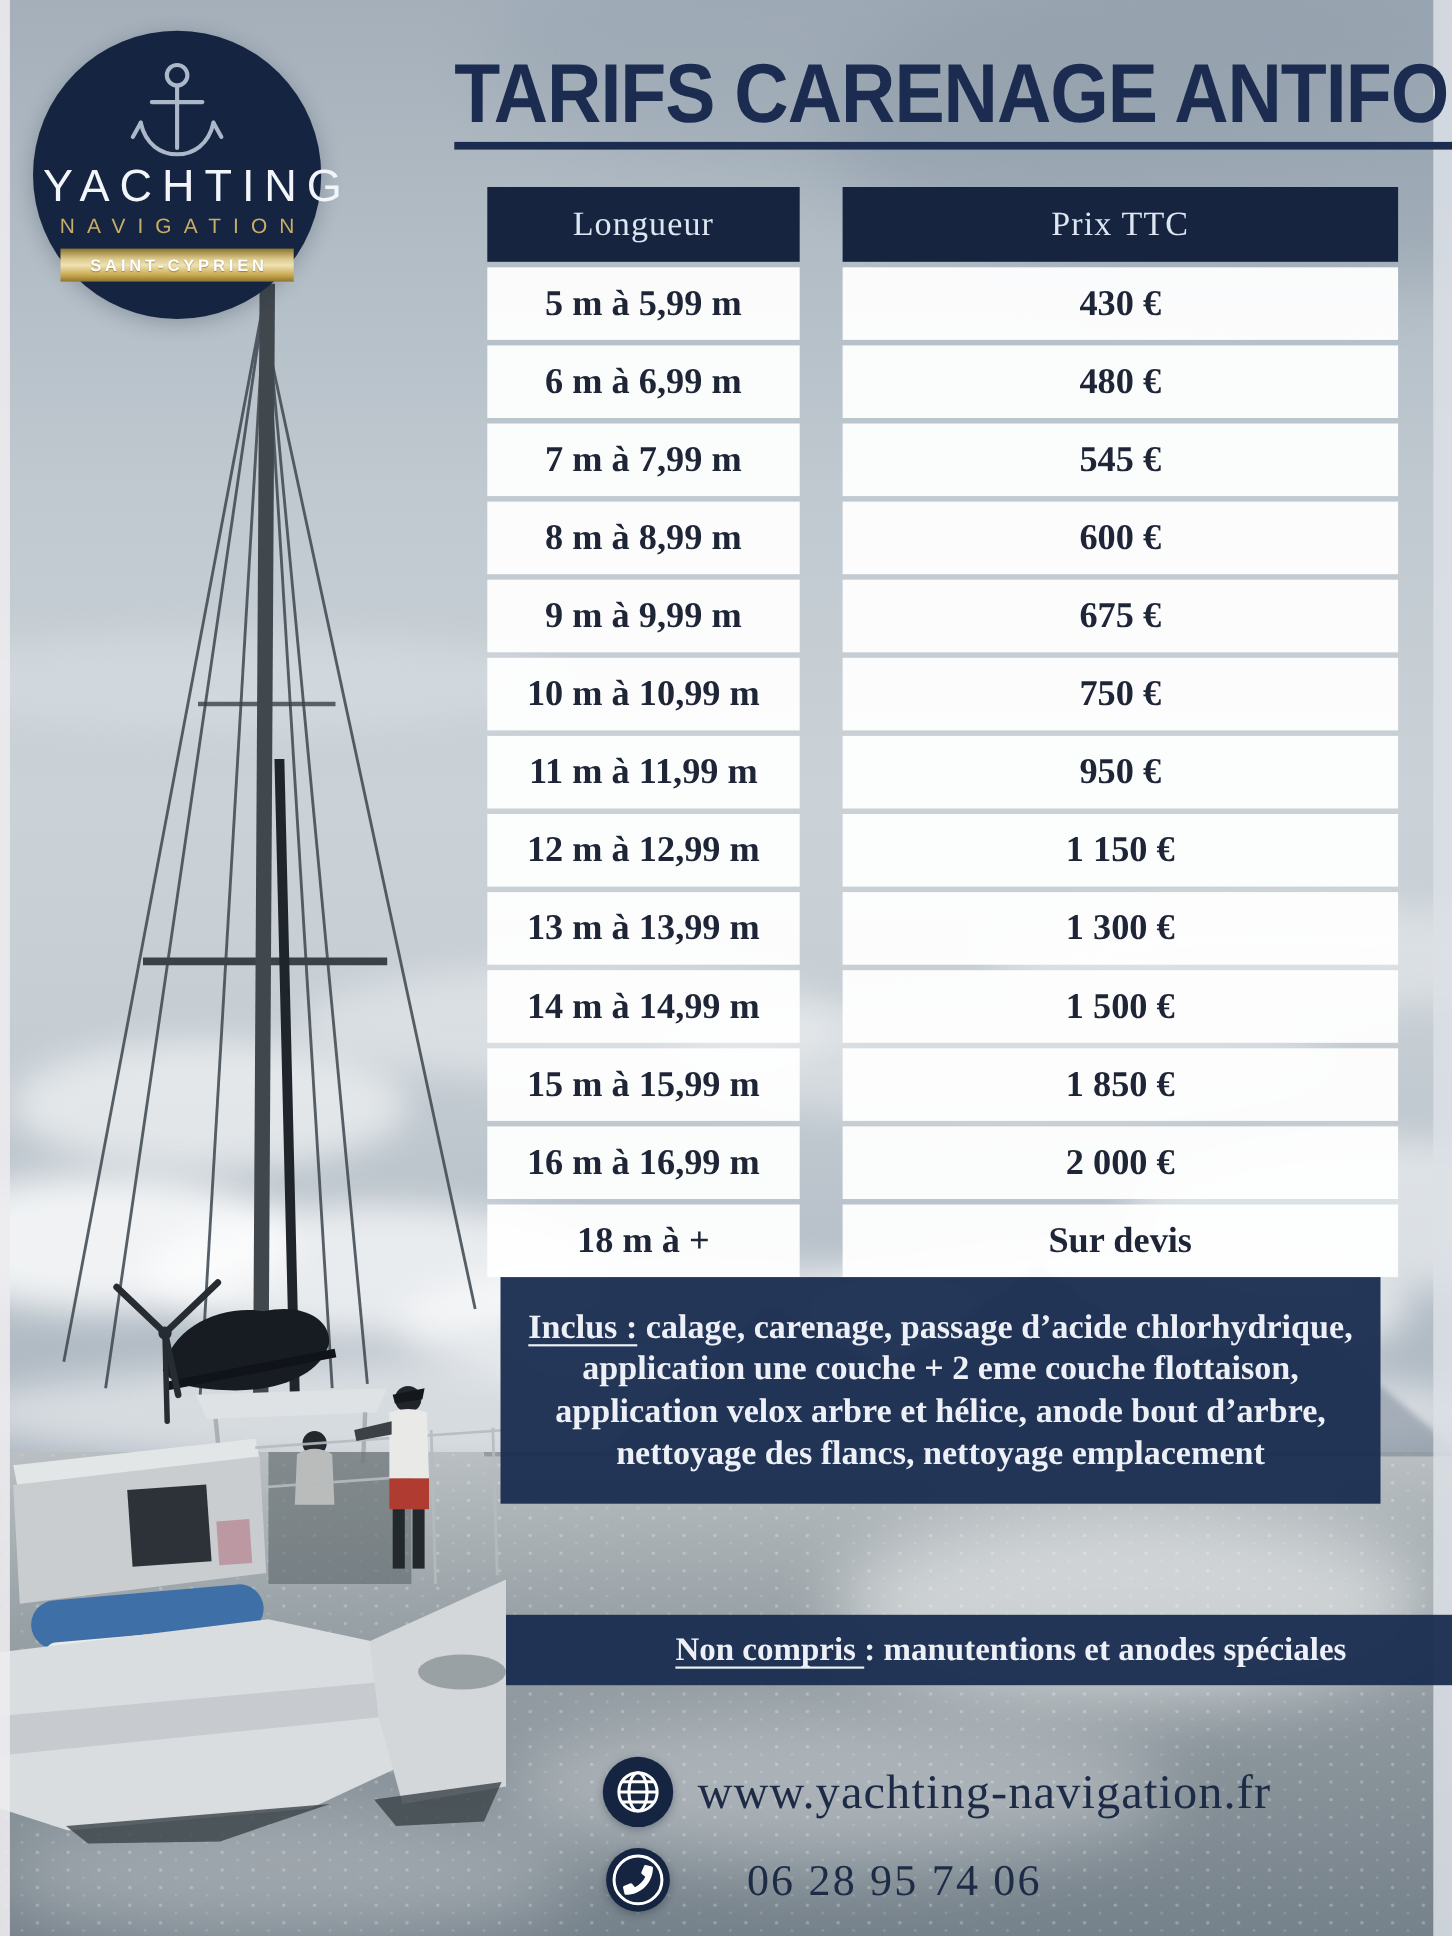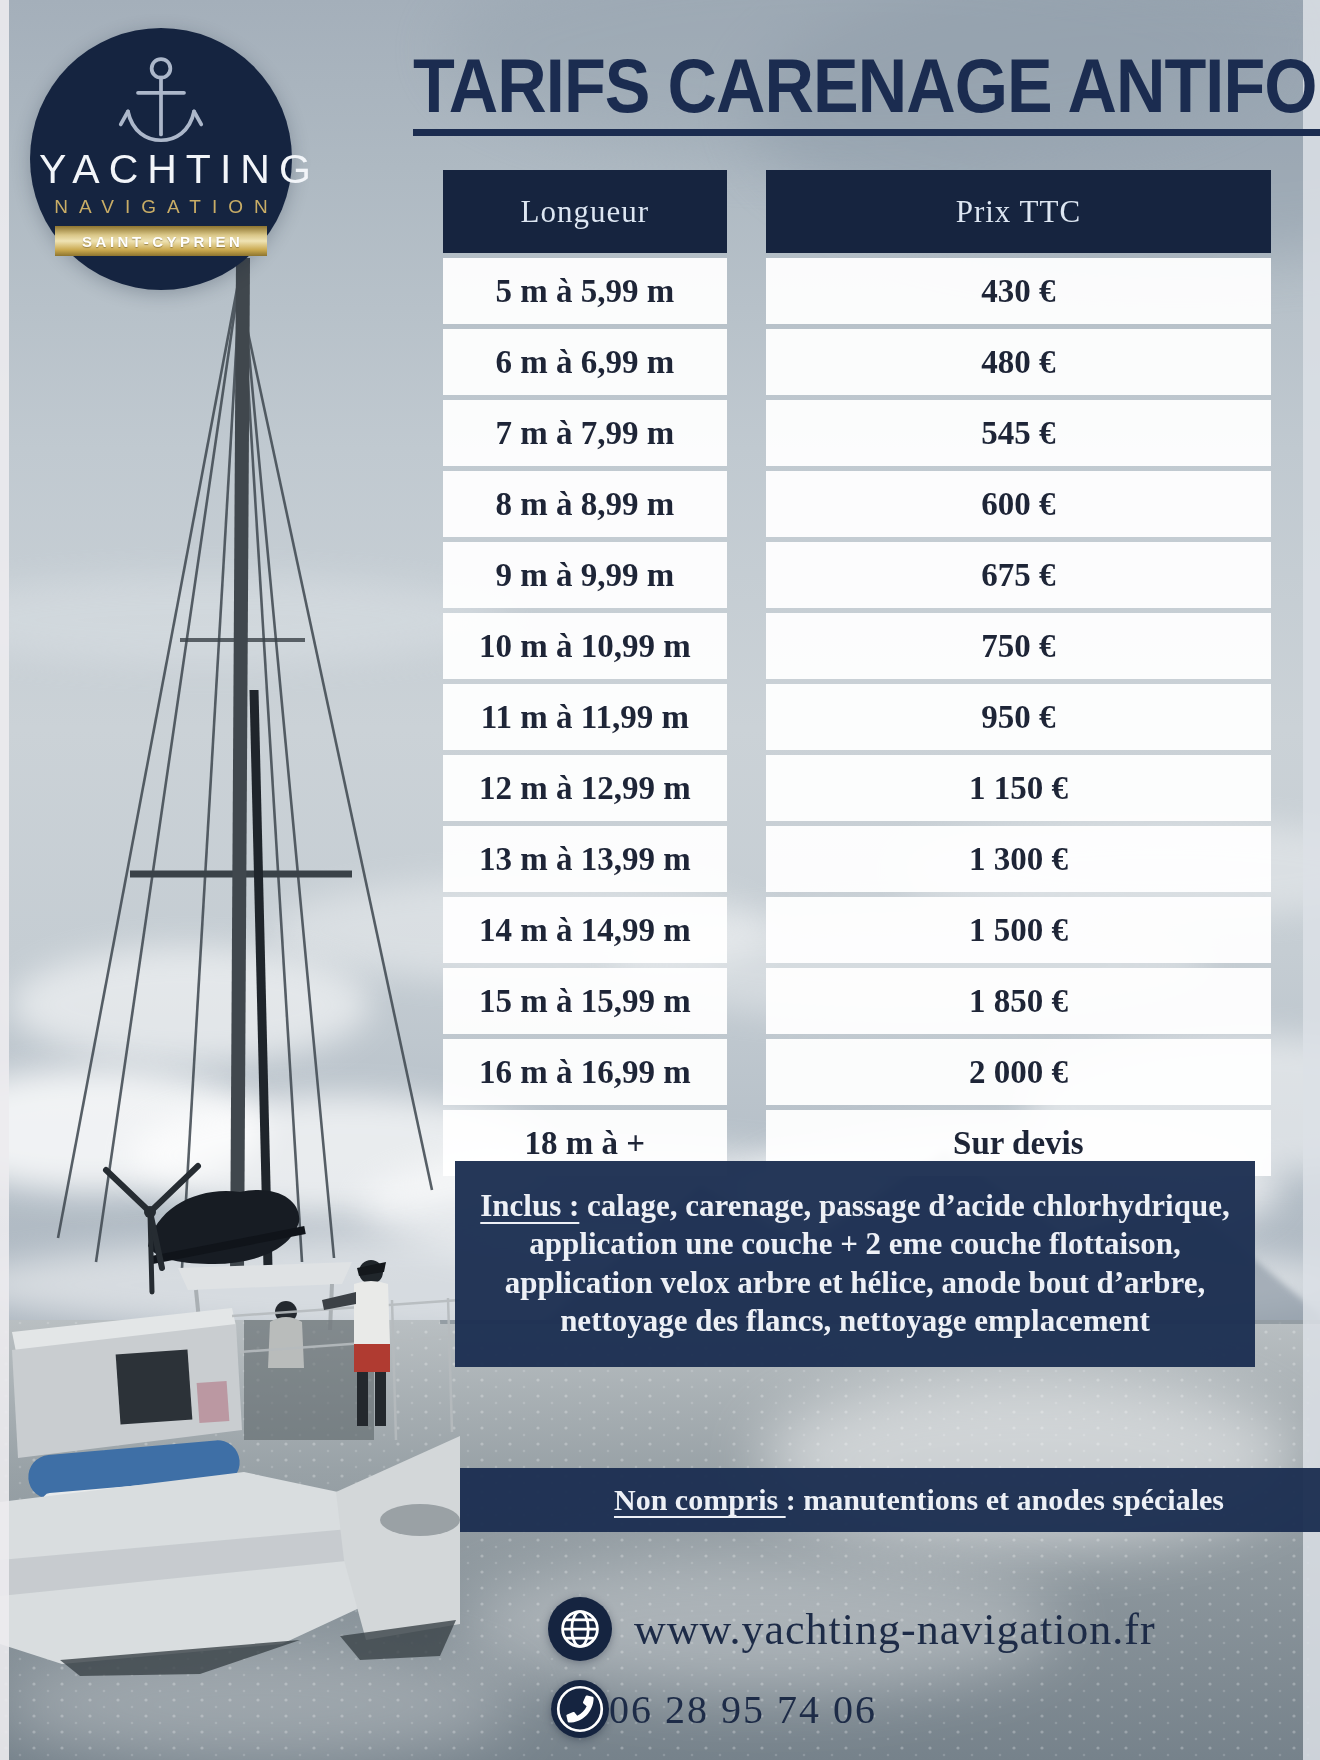--- a/index.html
+++ b/index.html
@@ -46,21 +46,21 @@
 
   
   .price-table{position:absolute;left:443px;top:170px;width:828px;}
   .t-row{display:flex;gap:5px;margin-bottom:5px;}
   .t-cell{
     display:flex;align-items:center;justify-content:center;
     height:66px;font-size:33px;font-weight:700;color:#1e2537;
     background:rgba(255,255,255,.94);
   }
   .t-head .t-cell{
-    height:83px;background:#16243f;color:#dde6f2;font-weight:400;font-size:31px;
+    height:68px;background:#16243f;color:#dde6f2;font-weight:400;font-size:31px;
     letter-spacing:1px;
   }
   .c-len{width:296px;}
   .c-price{width:527px;margin-left:34px;}
 
   
   .included-box{
     position:absolute;left:455px;top:1161px;width:800px;box-sizing:border-box;
     background:rgba(28,47,81,.96);padding:26px 16px;text-align:center;
     color:#edf0f6;font-size:31px;font-weight:700;line-height:1.24;
@@ -68,21 +68,21 @@
   .excluded-box{
     position:absolute;left:460px;top:1468px;width:918px;height:64px;box-sizing:border-box;
     background:rgba(28,47,81,.96);display:flex;align-items:center;justify-content:center;
     color:#edf0f6;font-size:30px;font-weight:700;
   }
   .u{text-decoration:underline;text-underline-offset:6px;text-decoration-thickness:2px;}
 
   
   .footer-row{position:absolute;display:flex;align-items:center;}
   .footer-web{left:548px;top:1597px;gap:22px;}
-  .footer-phone{left:551px;top:1680px;}
+  .footer-phone{left:551px;top:1680px;gap:70px;}
   .badge{
     border-radius:50%;background:#152440;display:flex;align-items:center;justify-content:center;
     box-shadow:0 2px 8px rgba(20,30,50,.35);
   }
   .badge.web{width:64px;height:64px;}
   .badge.tel{width:58px;height:58px;}
   .site-text{font-size:44px;color:#1d2b47;letter-spacing:1px;}
   .phone-text{font-size:40px;color:#1d2b47;letter-spacing:2px;}
 </style>
 </head>

